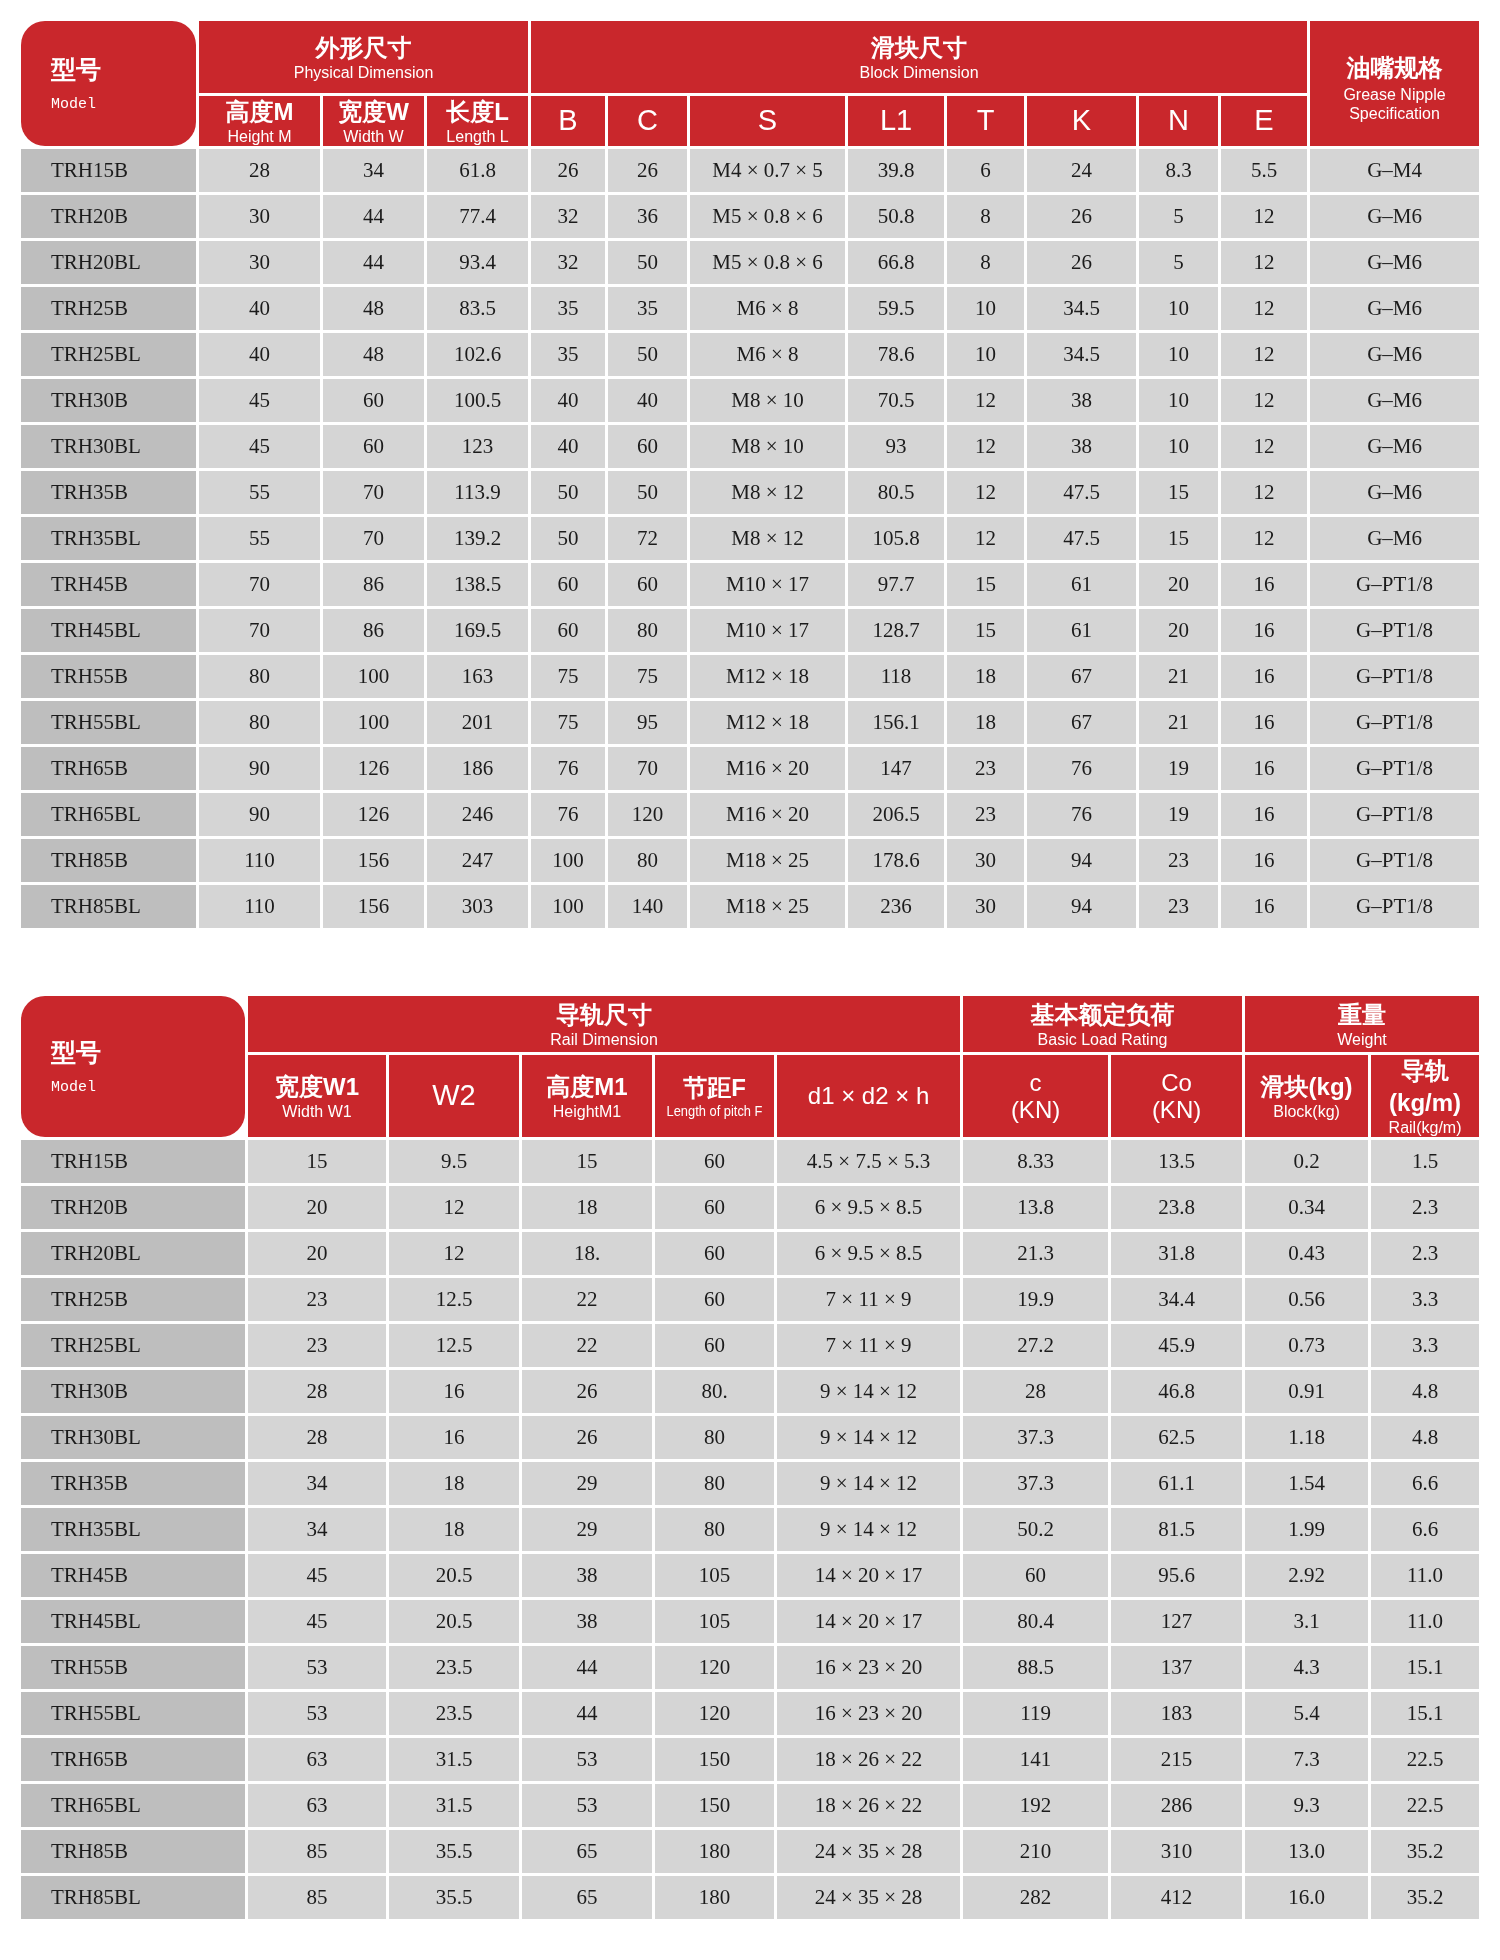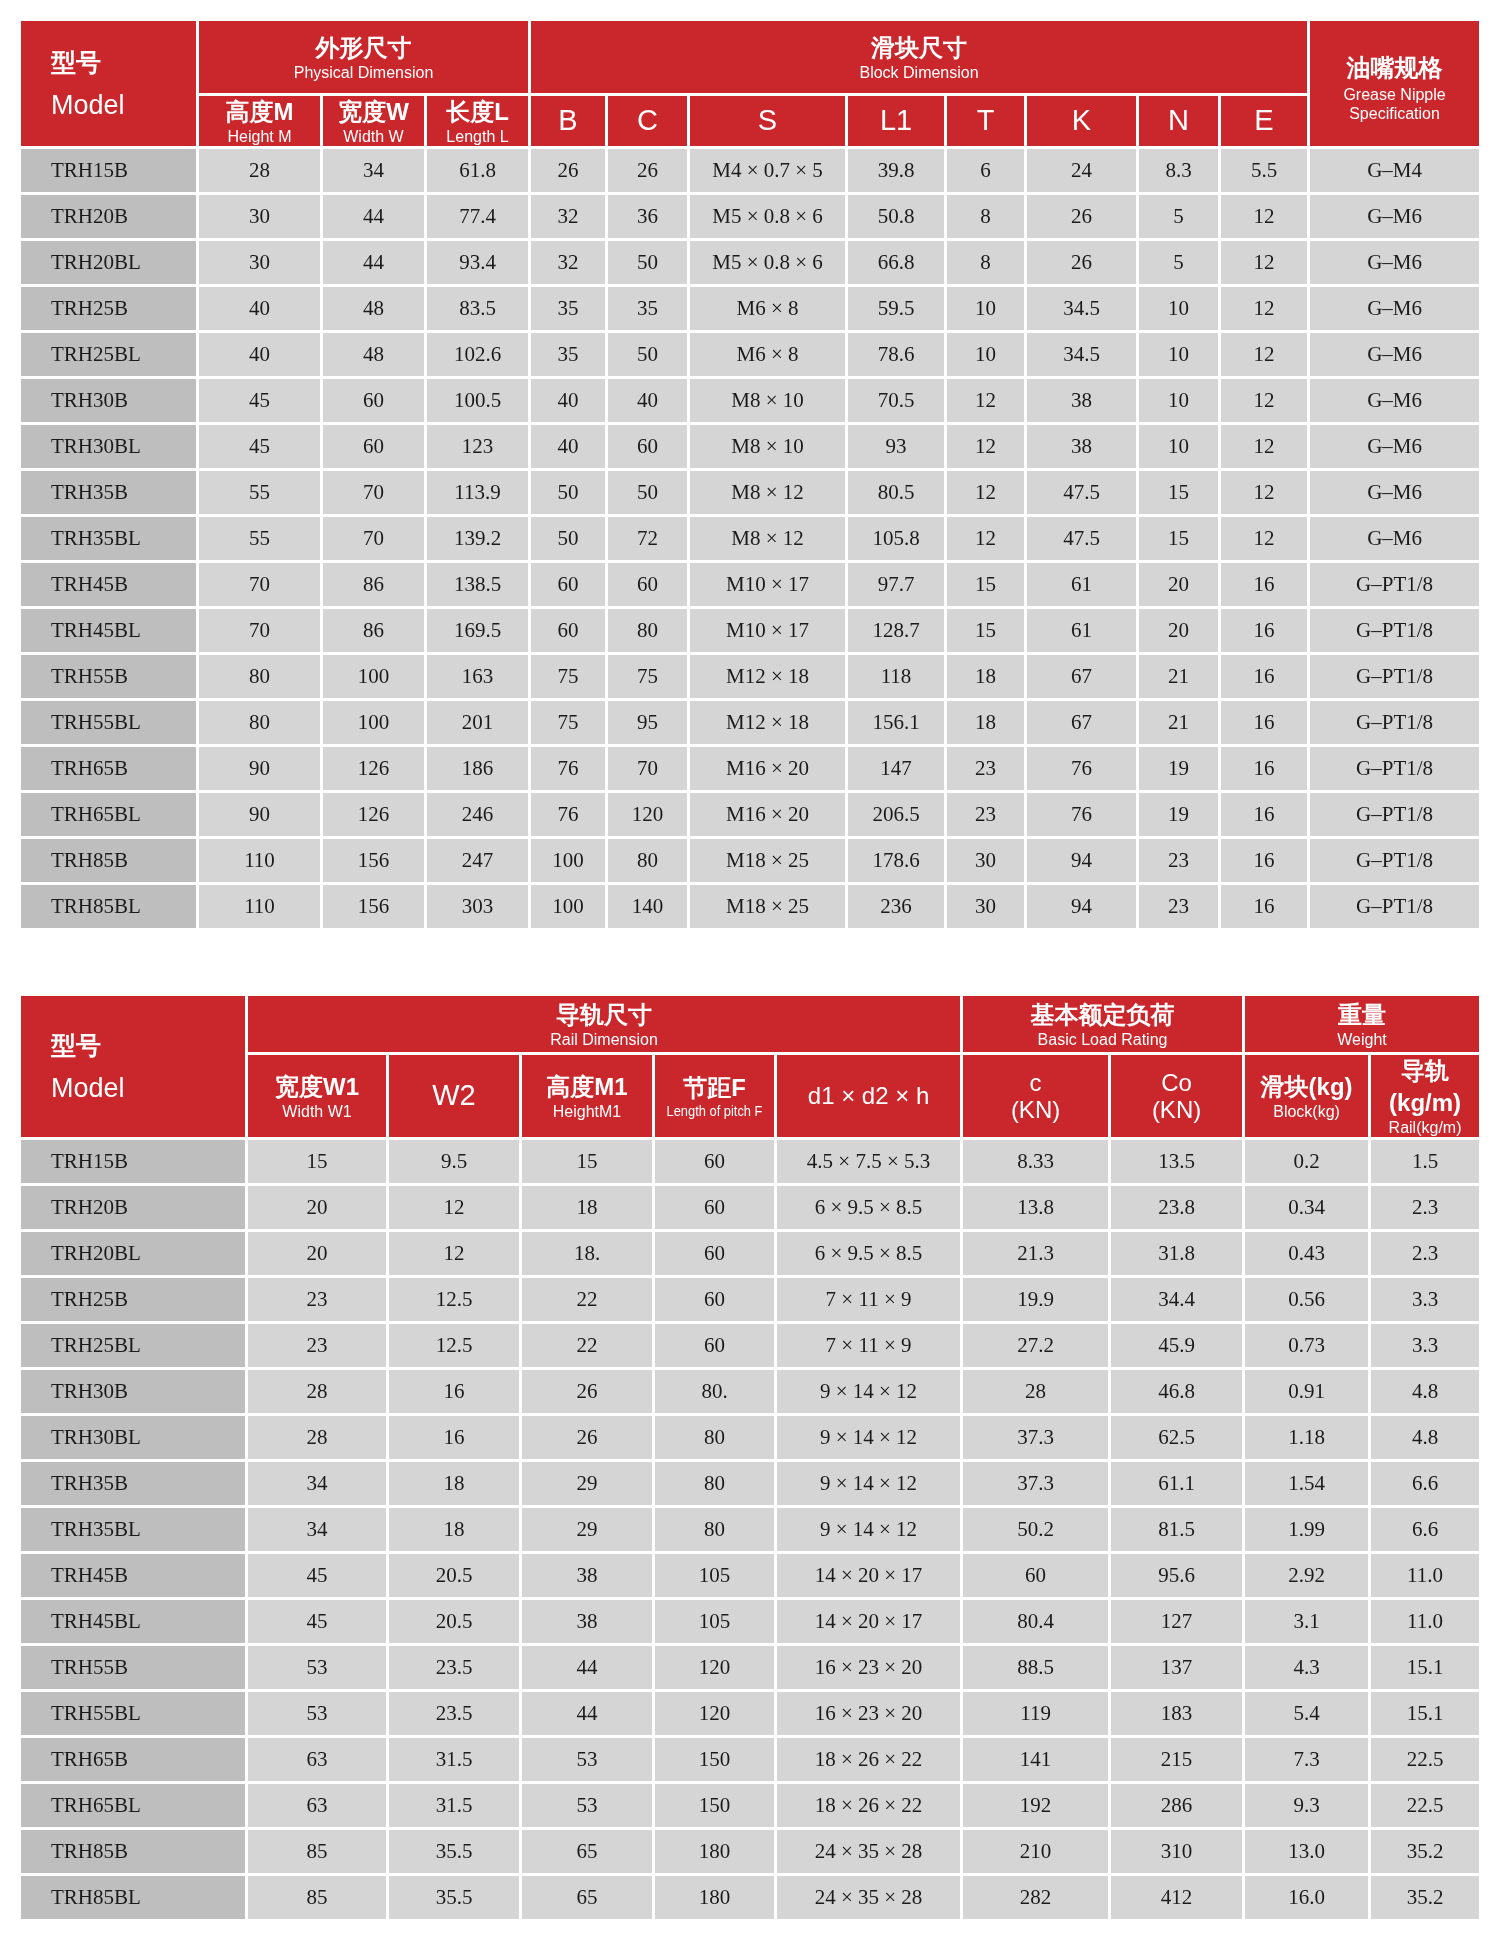--- a/index.html
+++ b/index.html
@@ -29,23 +29,23 @@
     color:#fff;
     font-weight:normal;
     text-align:center;
   }
   
   .zh{font-size:24px;font-weight:bold;line-height:1.3;}
   .en{font-size:16px;font-weight:normal;line-height:1.2;}
   .small{font-size:14px;font-weight:normal;line-height:1.2;transform:scaleX(.92);}
   .letter{font-size:29px;font-weight:normal;line-height:1.1;}
   .mid{font-size:24px;font-weight:normal;line-height:1.15;}
-  .model-h{text-align:left;padding-left:30px;}
+  .model-h{text-align:left;padding-left:30px;border-radius:24px;}
   .model-h .zh{font-size:25px;font-weight:bold;margin-bottom:10px;}
-  .model-h .en{font-size:27px;}
+  .model-h .en{font-size:15px;font-family:Liberation Mono, monospace;}
   .grease-h .zh{margin-bottom:2px;margin-top:8px;}
   
   .t1 thead tr.group-row{height:72px;}
   .t1 thead tr.sub-row{height:44px;}
   .t2 thead tr.group-row{height:56px;}
   .t2 thead tr.sub-row{height:70px;margin-left:39px;}
   
   tbody tr{height:43px;font-family:Liberation Serif, serif;}
   tbody td{
     background:var(--cell-gray);

